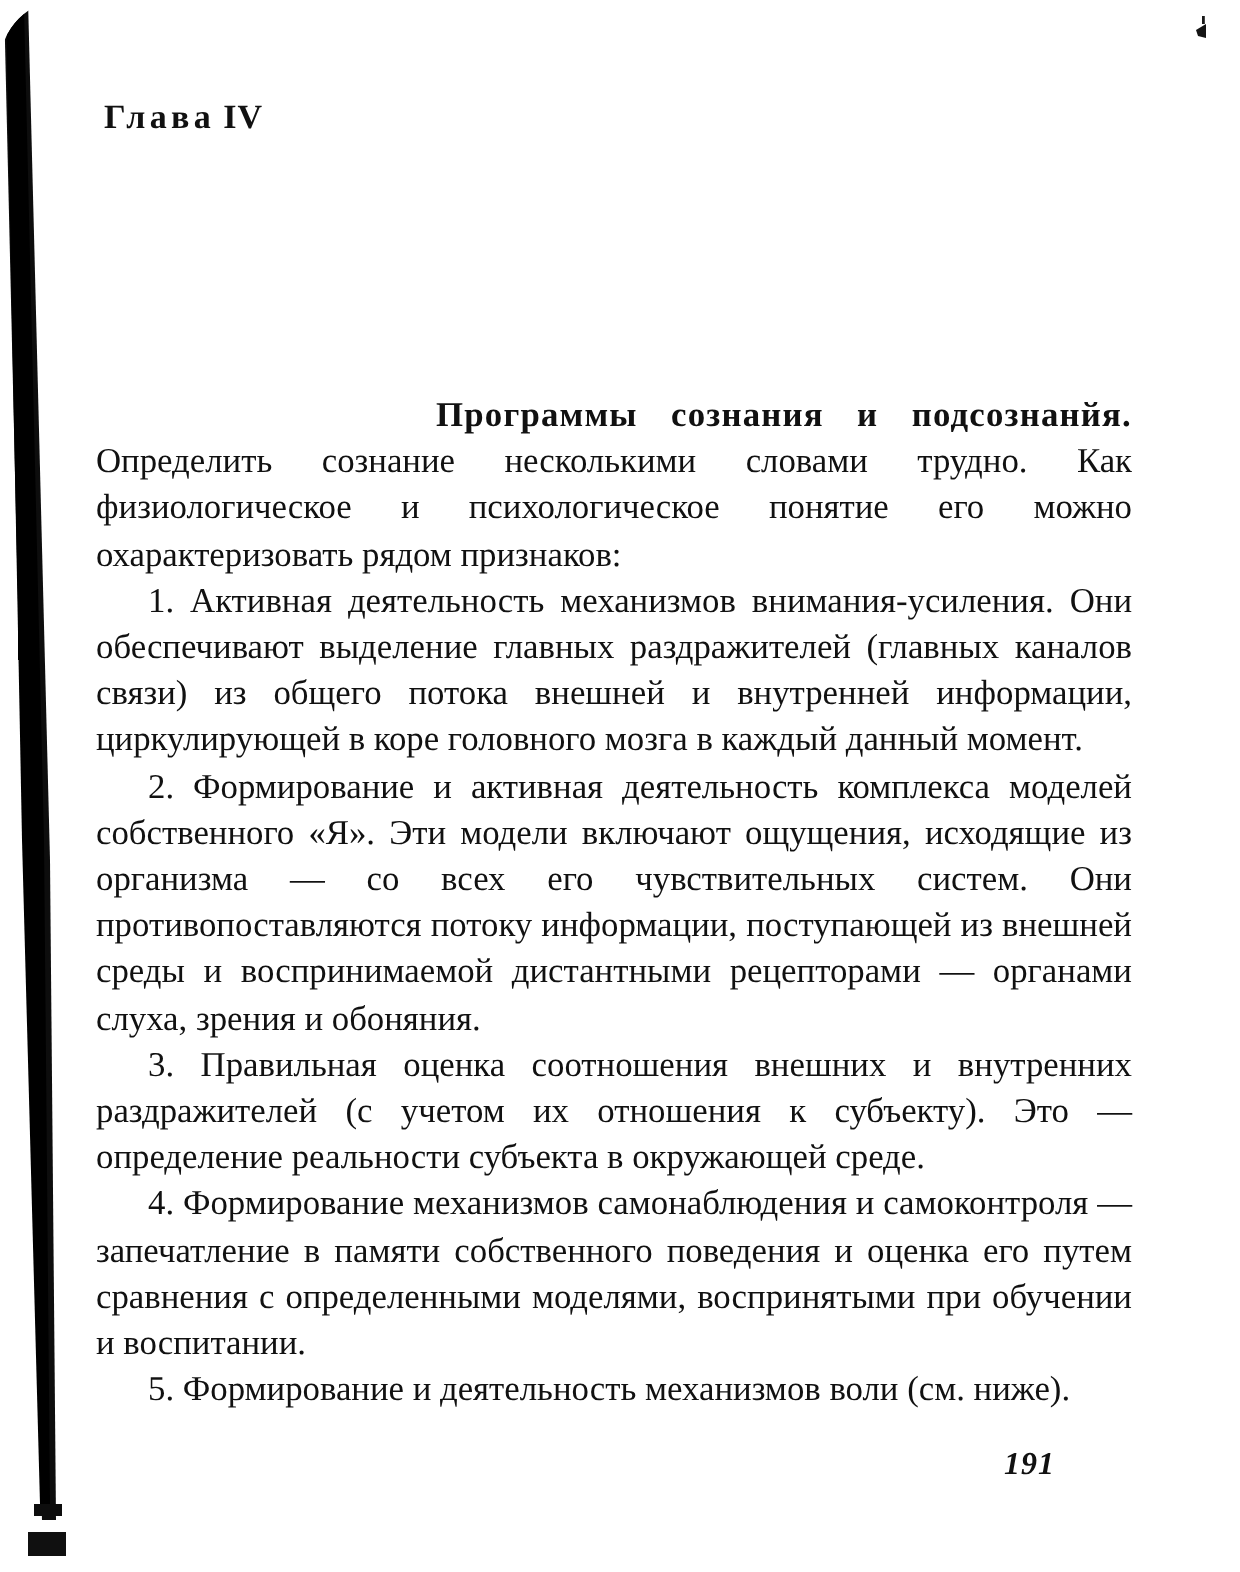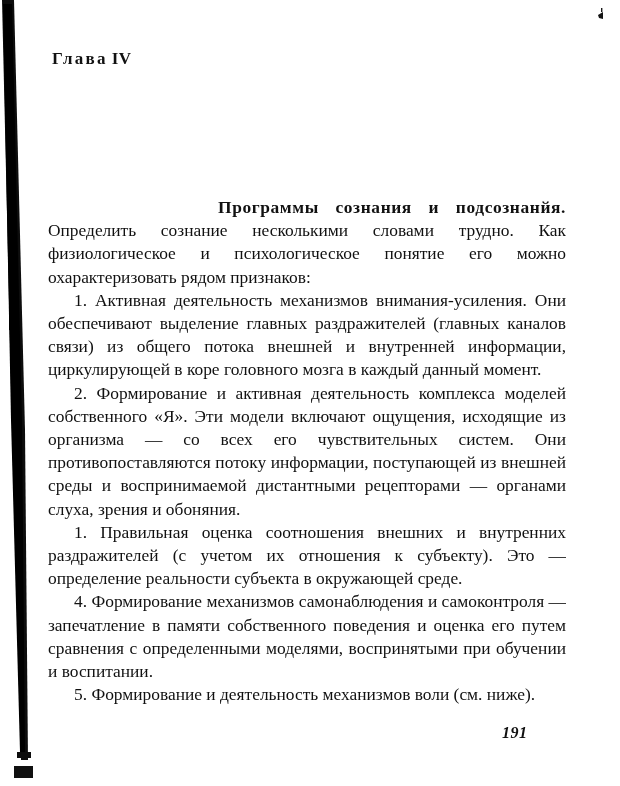--- a/index.html
+++ b/index.html
@@ -10,20 +10,21 @@
   }
 
   #page {
     position: relative;
     width: 620px;
     height: 786px;
     background: #ffffff;
     overflow: hidden;
     font-family: "Liberation Serif", "DejaVu Serif", serif;
     color: #111111;
+    border-radius: 32px;
     -webkit-font-smoothing: none;
   }
 
   
   #binding-shadow {
     position: absolute;
     left: 0;
     top: 0;
     width: 60px;
     height: 786px;
@@ -147,21 +148,21 @@
 
     <div class="body-block">
 
       <p class="para no-indent"><span class="lead-indent"></span><span class="runin">Программы сознания и подсознанйя.</span>
         <span>Определить сознание несколькими словами трудно. Как физиологическое и психологическое понятие его можно охарактеризовать рядом признаков:</span></p>
 
       <p class="para">1. Активная деятельность механизмов внимания-усиления. Они обеспечивают выделение главных раздражителей (главных каналов связи) из общего потока внешней и внутренней информации, циркулирующей в коре головного мозга в каждый данный момент.</p>
 
       <p class="para">2. Формирование и активная деятельность комплекса моделей собственного «Я». Эти модели включают ощущения, исходящие из организма — со всех его чувствительных систем. Они противопоставляются потоку информации, поступающей из внешней среды и воспринимаемой дистантными рецепторами — органами слуха, зрения и обоняния.</p>
 
-      <p class="para">1. Правильная оценка соотношения внешних и внутренних раздражителей (с учетом их отношения к субъекту). Это — определение реальности субъекта в окружающей среде.</p>
+      <p class="para">3. Правильная оценка соотношения внешних и внутренних раздражителей (с учетом их отношения к субъекту). Это — определение реальности субъекта в окружающей среде.</p>
 
       <p class="para">4. Формирование механизмов самонаблюдения и самоконтроля — запечатление в памяти собственного поведения и оценка его путем сравнения с определенными моделями, воспринятыми при обучении и воспитании.</p>
 
       <p class="para">5. Формирование и деятельность механизмов воли (см. ниже).</p>
 
     </div>
 
     <div class="folio">191</div>
 
   </div>

